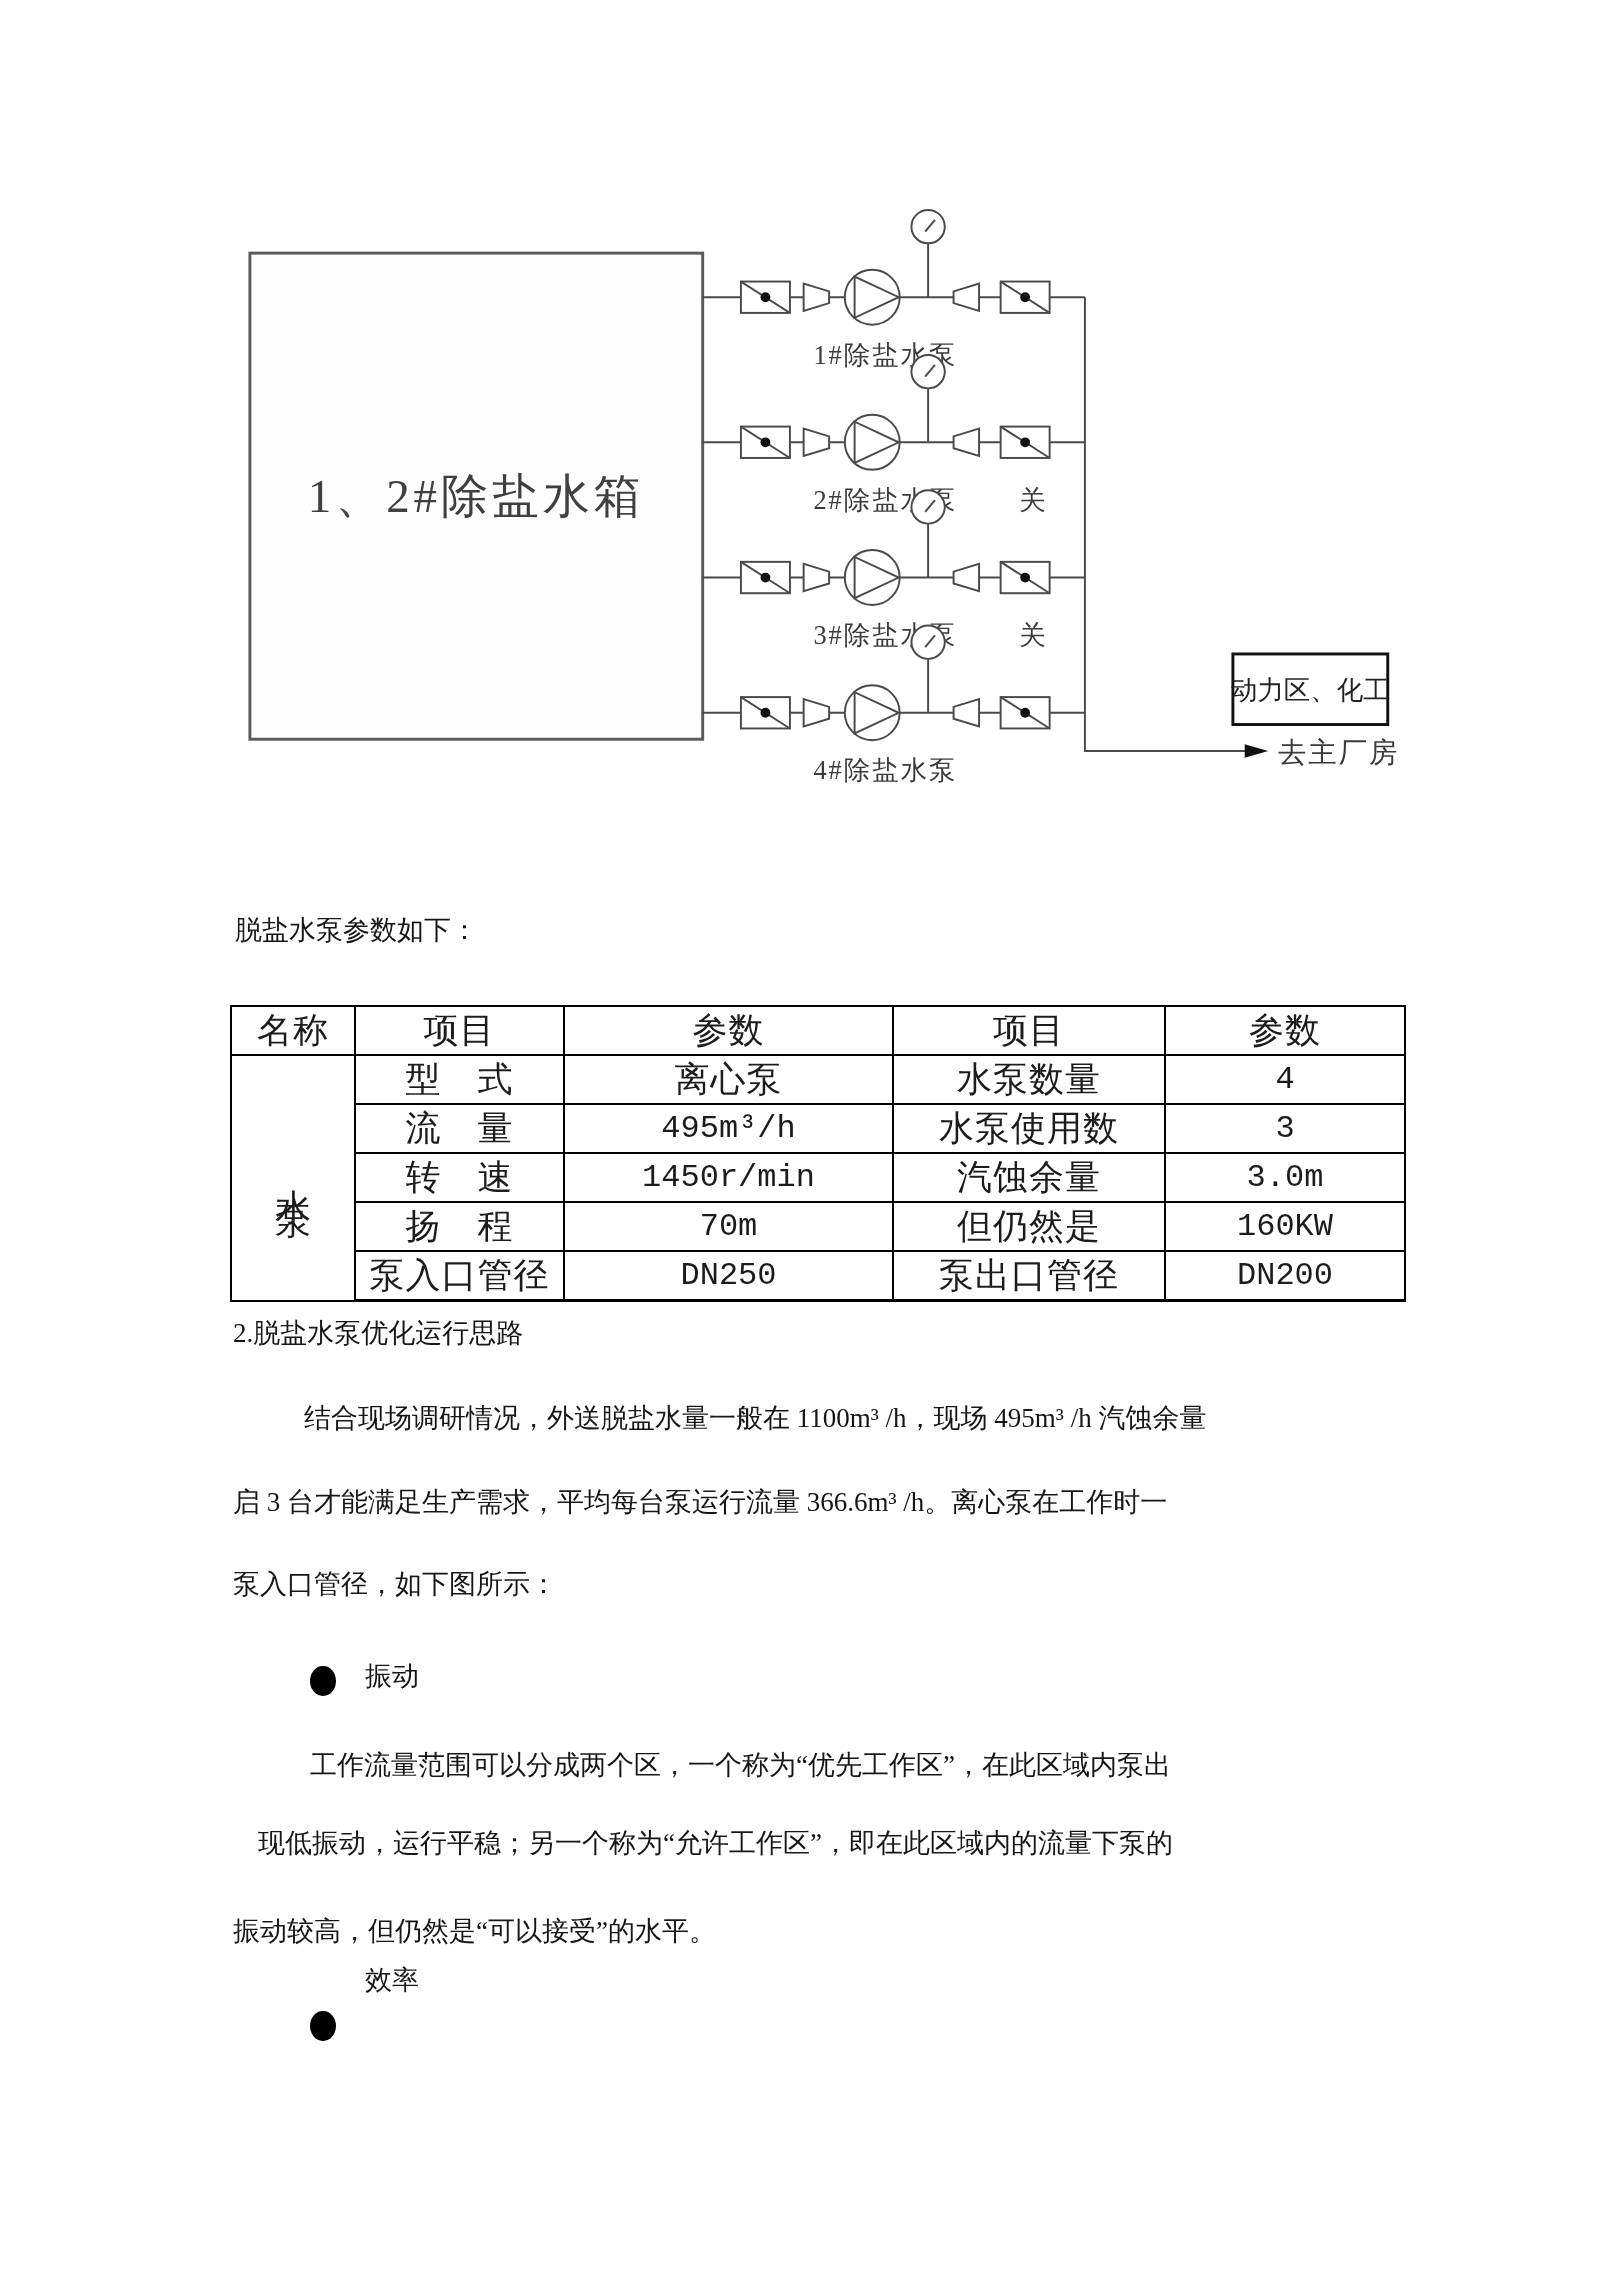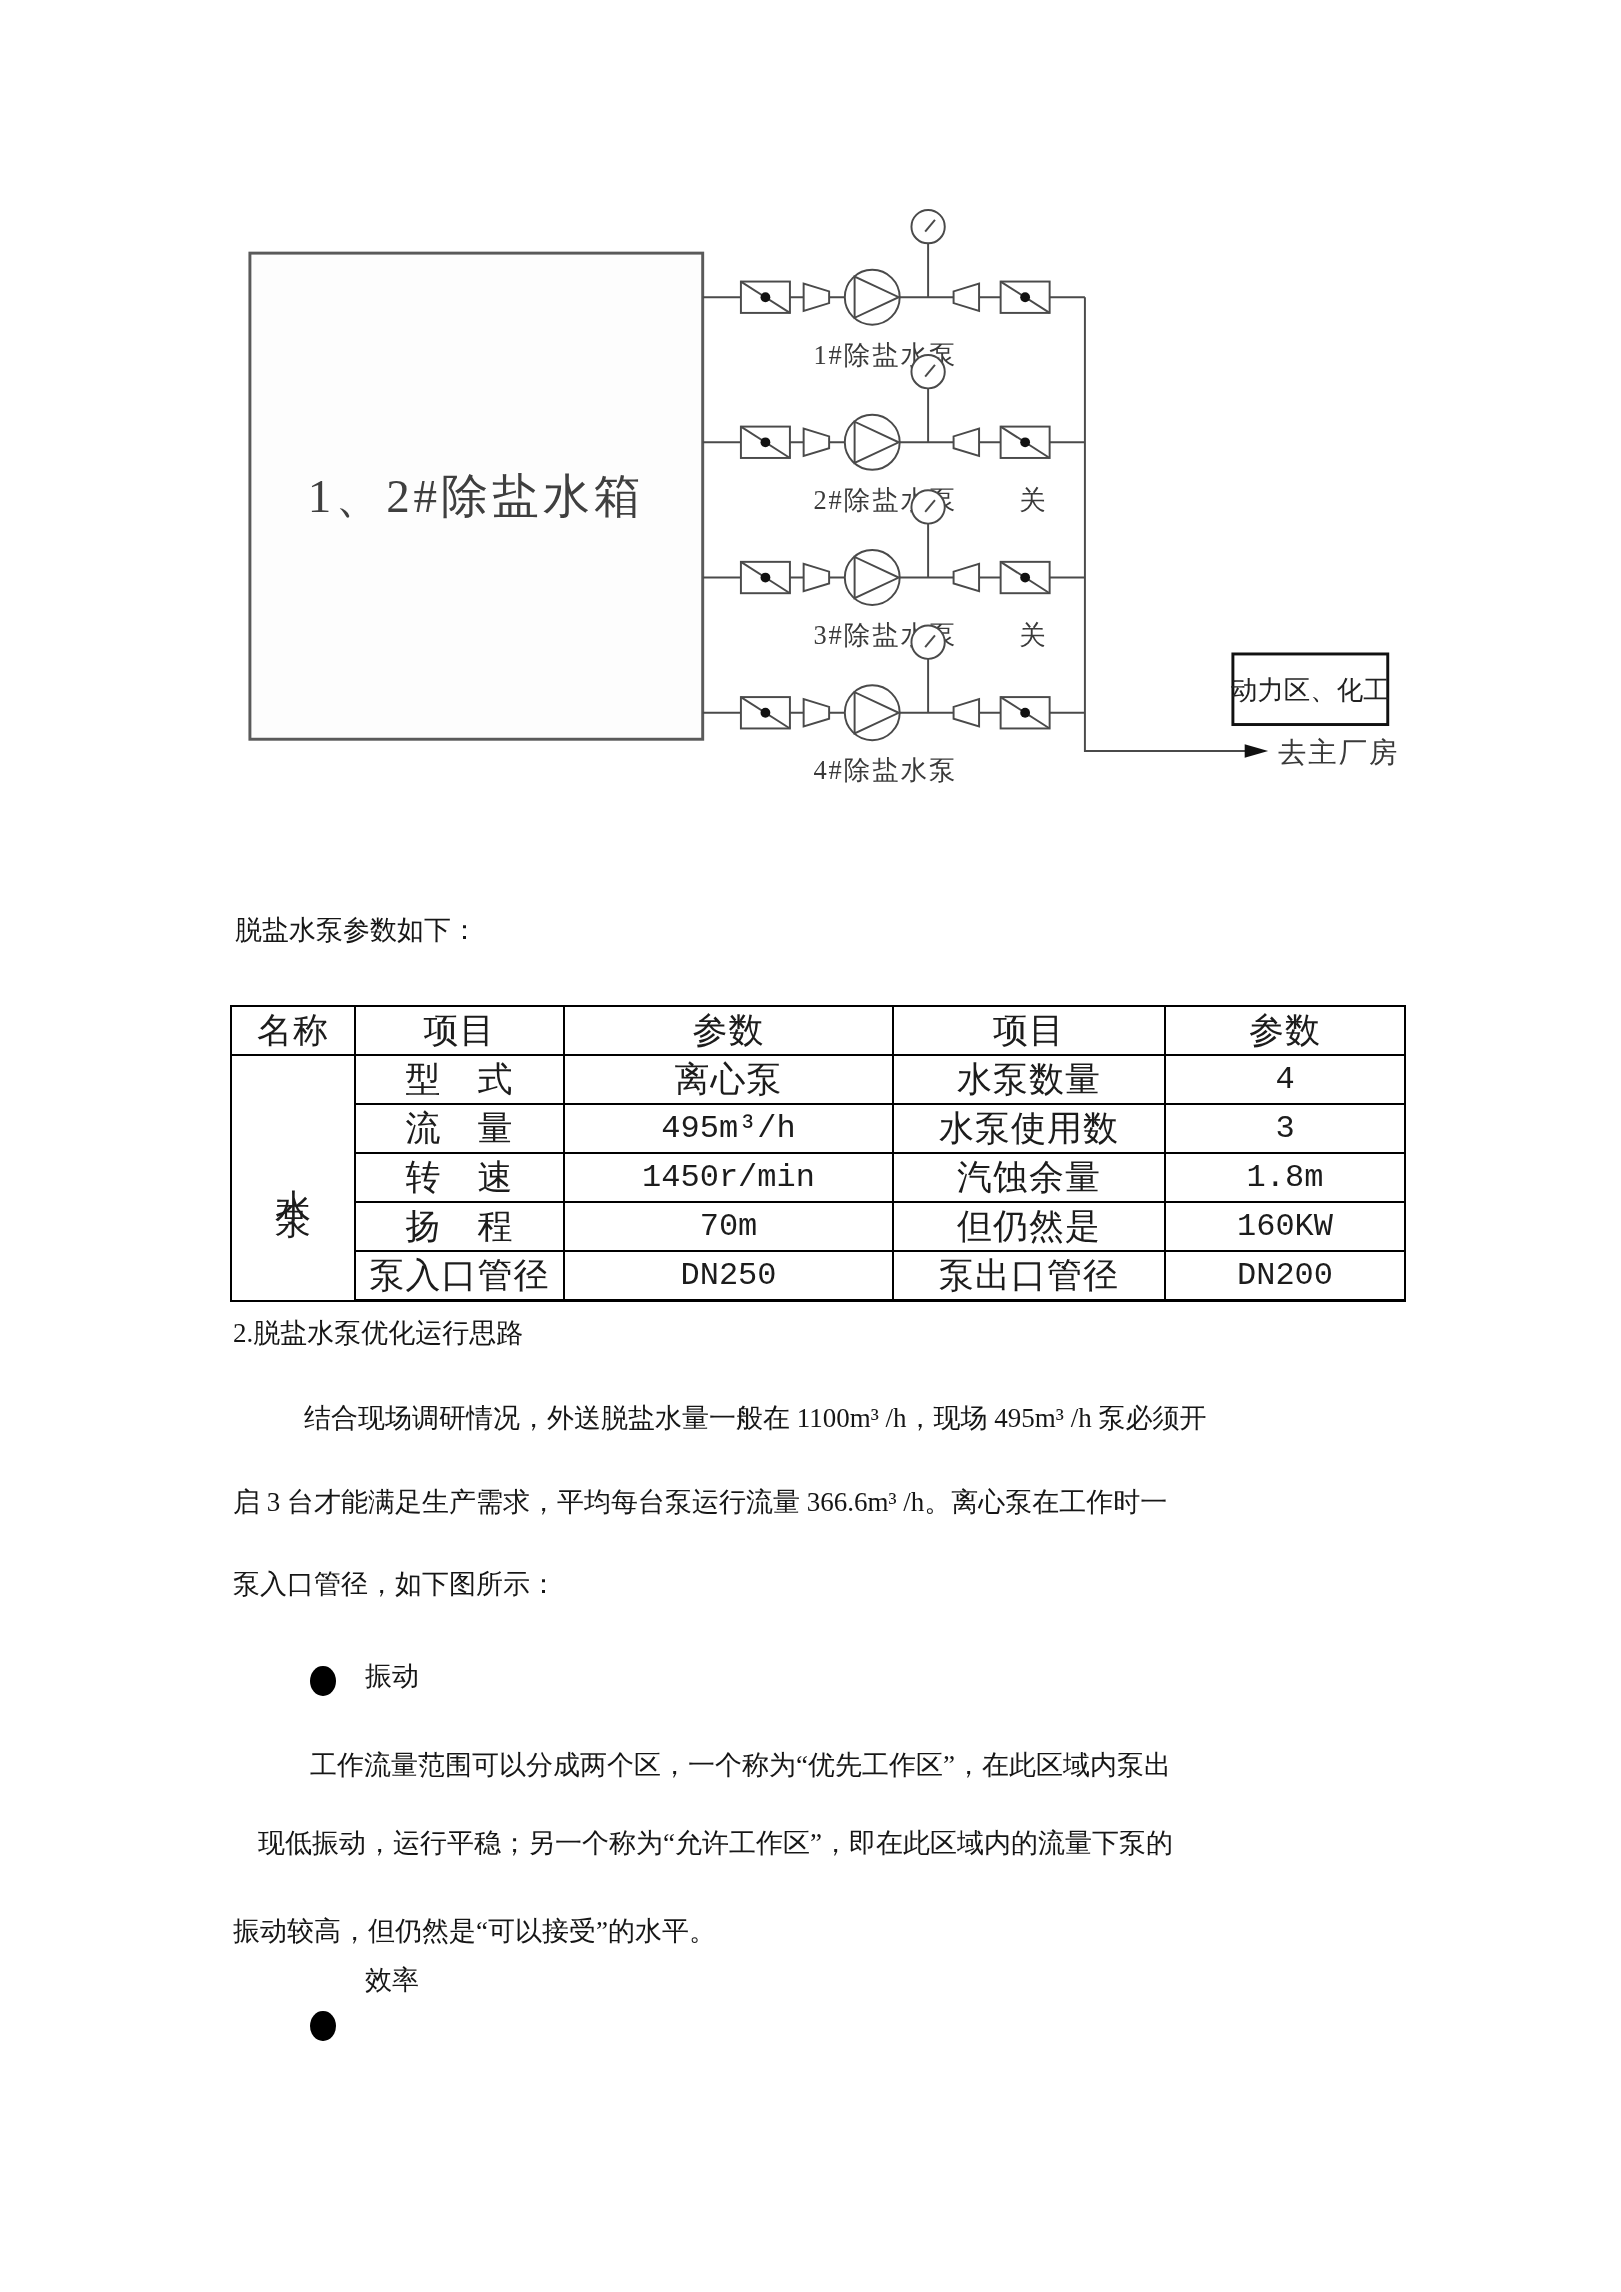--- a/index.html
+++ b/index.html
@@ -197,40 +197,40 @@
   <tr>
     <td class="cn">流　量</td>
     <td class="val">495m³/h</td>
     <td class="cn">水泵使用数</td>
     <td class="val">3</td>
   </tr>
   <tr>
     <td class="cn">转　速</td>
     <td class="val">1450r/min</td>
     <td class="cn">汽蚀余量</td>
-    <td class="val">1.8m</td>
+    <td class="val">3.0m</td>
   </tr>
   <tr>
     <td class="cn">扬　程</td>
     <td class="val">70m</td>
     <td class="cn">但仍然是</td>
     <td class="val">160KW</td>
   </tr>
   <tr>
     <td class="cn">泵入口管径</td>
     <td class="val">DN250</td>
     <td class="cn">泵出口管径</td>
     <td class="val">DN200</td>
   </tr>
 </tbody>
   </table>
 
 <div class="tline" style="left:233px;top:1315px;">2.脱盐水泵优化运行思路</div>
 
-<div class="tline" style="left:304px;top:1400px;">结合现场调研情况，外送脱盐水量一般在 1100m³ /h，现场 495m³ /h 泵必须开</div>
+<div class="tline" style="left:304px;top:1400px;">结合现场调研情况，外送脱盐水量一般在 1100m³ /h，现场 495m³ /h 汽蚀余量</div>
 <div class="tline" style="left:233px;top:1484px;">启 3 台才能满足生产需求，平均每台泵运行流量 366.6m³ /h。离心泵在工作时一</div>
 <div class="tline" style="left:233px;top:1566px;">泵入口管径，如下图所示：</div>
 
 <div class="bullet" style="left:310px;top:1666px;"></div>
 <div class="tline" style="left:365px;top:1658px;">振动</div>
 
 <div class="tline" style="left:310px;top:1747px;">工作流量范围可以分成两个区，一个称为“优先工作区”，在此区域内泵出</div>
 <div class="tline" style="left:219px;top:1825px;margin-left:39px;">现低振动，运行平稳；另一个称为“允许工作区”，即在此区域内的流量下泵的</div>
 <div class="tline" style="left:233px;top:1913px;">振动较高，但仍然是“可以接受”的水平。</div>
 

